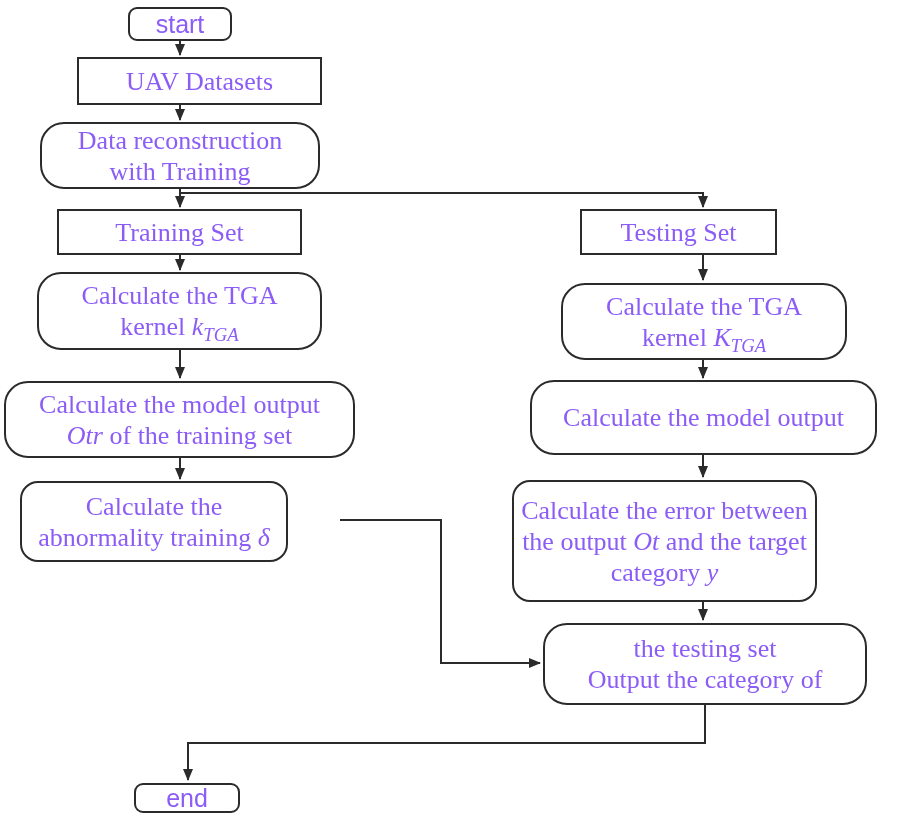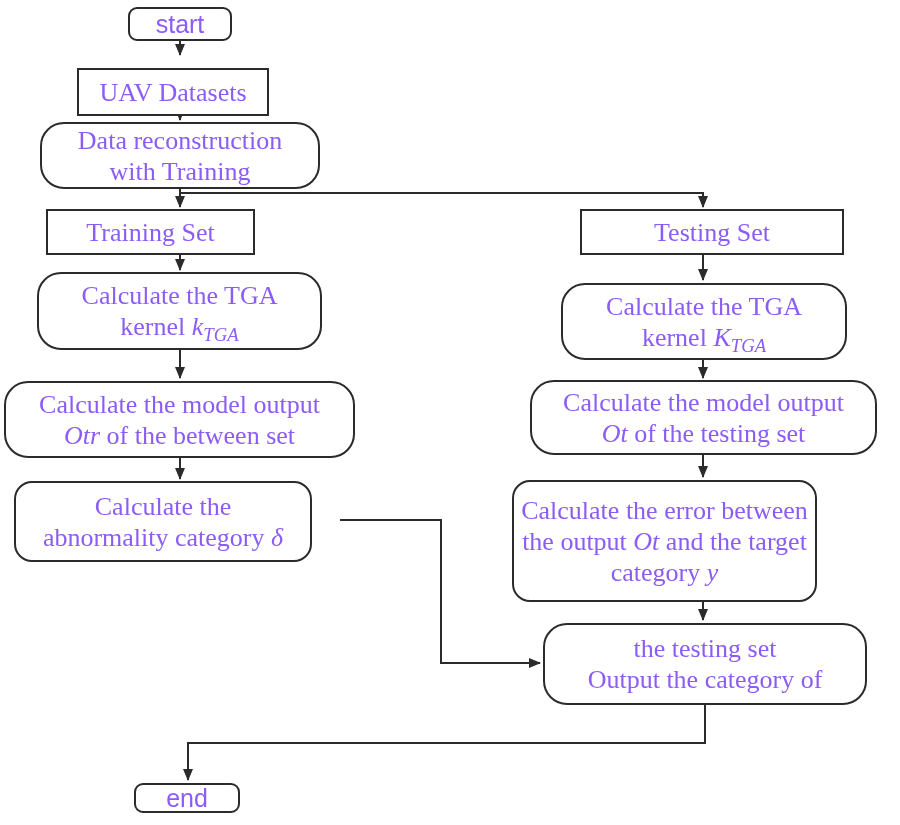--- a/index.html
+++ b/index.html
@@ -79,60 +79,59 @@
       <path d="M703,455 V477" marker-end="url(#arrow)"></path>
       <path d="M703,602 V620" marker-end="url(#arrow)"></path>
       <path d="M705,705 V743 H188 V780" marker-end="url(#arrow)"></path>
     </g>
   </svg>
 
   <div class="node terminal" style="left:128px;top:7px;width:104px;height:34px">
     <div class="ln">start</div>
   </div>
 
-  <div class="node" style="left:77px;top:68px;width:192px;height:48px">
+  <div class="node" style="left:77px;top:57px;width:245px;height:48px">
     <div class="ln">UAV Datasets</div>
   </div>
 
   <div class="node rounded" style="left:40px;top:122px;width:280px;height:67px">
     <div class="ln">Data reconstruction</div>
     <div class="ln">with Training</div>
   </div>
 
-  <div class="node" style="left:46px;top:209px;width:209px;height:46px">
+  <div class="node" style="left:57px;top:209px;width:245px;height:46px">
     <div class="ln">Training Set</div>
   </div>
 
   <div class="node rounded" style="left:37px;top:272px;width:285px;height:78px">
     <div class="ln">Calculate the TGA</div>
     <div class="ln"><span>kernel </span><span class="v">k</span><sub class="v">TGA</sub></div>
   </div>
 
   <div class="node rounded" style="left:4px;top:381px;width:351px;height:77px">
     <div class="ln">Calculate the model output</div>
-    <div class="ln"><span class="v">Otr</span><span> of the between set</span></div>
+    <div class="ln"><span class="v">Otr</span><span> of the training set</span></div>
   </div>
 
-  <div class="node rounded-lg" style="left:14px;top:481px;width:298px;height:81px">
+  <div class="node rounded-lg" style="left:20px;top:481px;width:268px;height:81px">
     <div class="ln">Calculate the</div>
-    <div class="ln"><span>abnormality category </span><span class="v">δ</span></div>
+    <div class="ln"><span>abnormality training </span><span class="v">δ</span></div>
   </div>
 
-  <div class="node" style="left:580px;top:209px;width:264px;height:46px">
+  <div class="node" style="left:580px;top:209px;width:197px;height:46px">
     <div class="ln">Testing Set</div>
   </div>
 
   <div class="node rounded" style="left:561px;top:283px;width:286px;height:77px">
     <div class="ln">Calculate the TGA</div>
     <div class="ln"><span>kernel </span><span class="v">K</span><sub class="v">TGA</sub></div>
   </div>
 
   <div class="node rounded" style="left:530px;top:380px;width:347px;height:75px">
     <div class="ln">Calculate the model output</div>
-    <div class="ln"><span class="v">Ot</span><span> of the testing set</span></div>
   </div>
 
   <div class="node rounded-lg" style="left:512px;top:480px;width:305px;height:122px">
     <div class="ln">Calculate the error between</div>
     <div class="ln"><span>the output </span><span class="v">Ot</span><span> and the target</span></div>
     <div class="ln"><span>category </span><span class="v">y</span></div>
   </div>
 
   <div class="node rounded" style="left:543px;top:623px;width:324px;height:82px">
     <div class="ln">the testing set</div>

